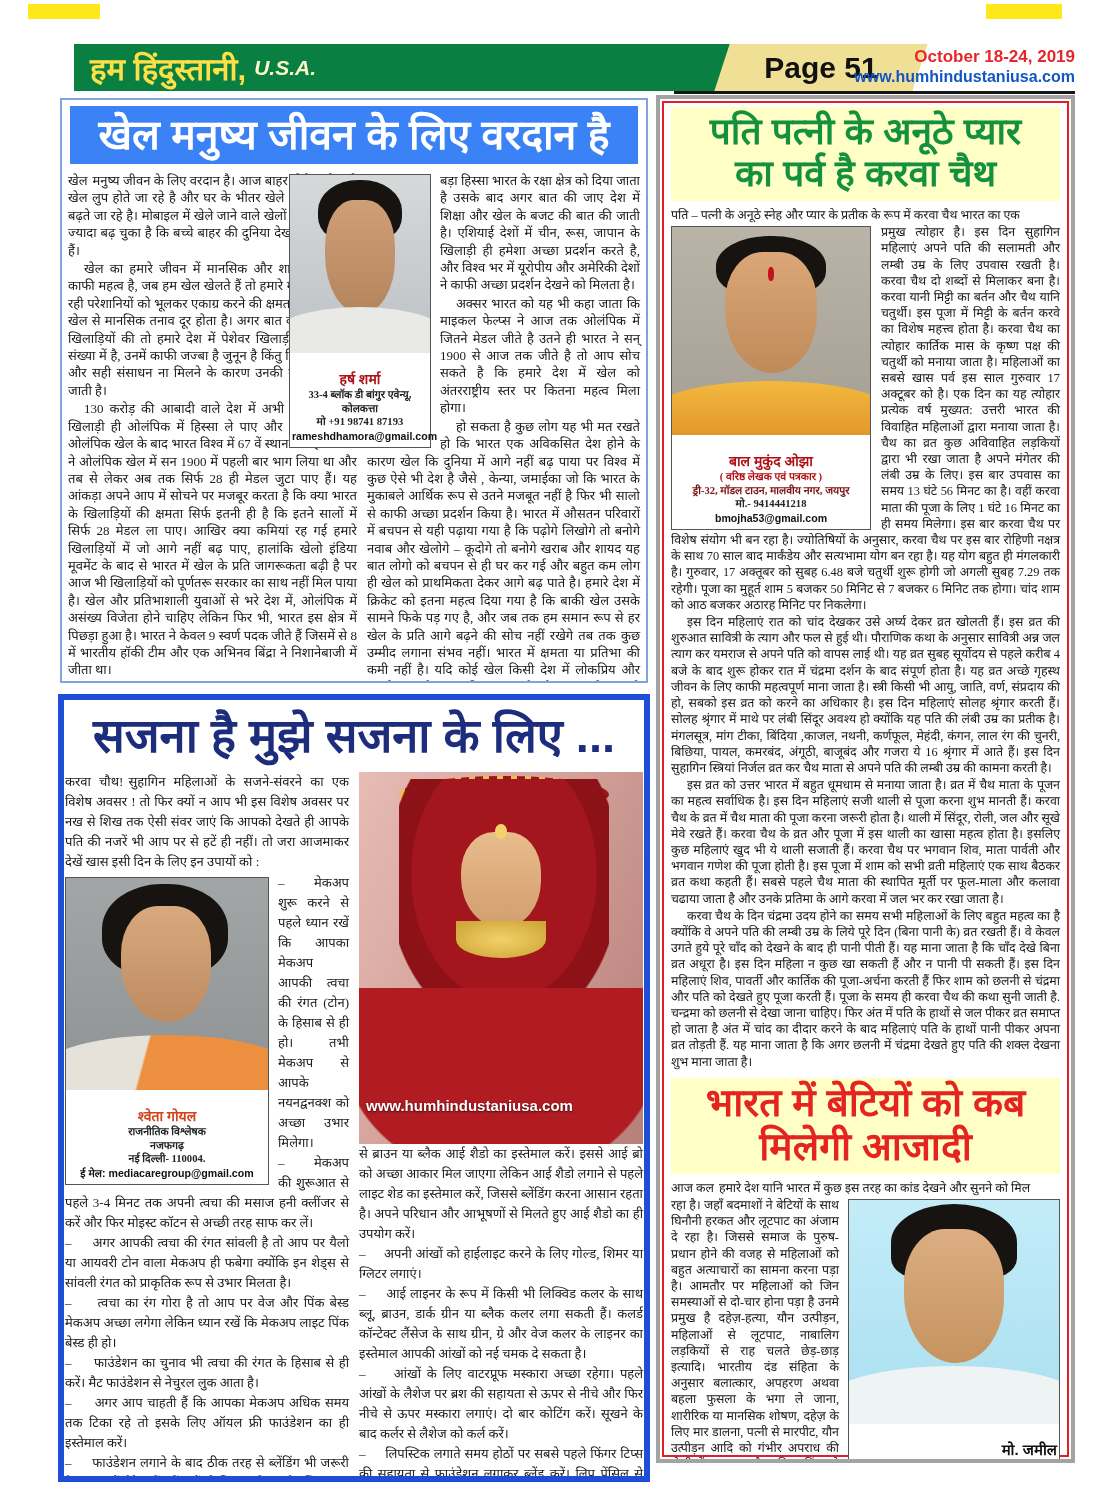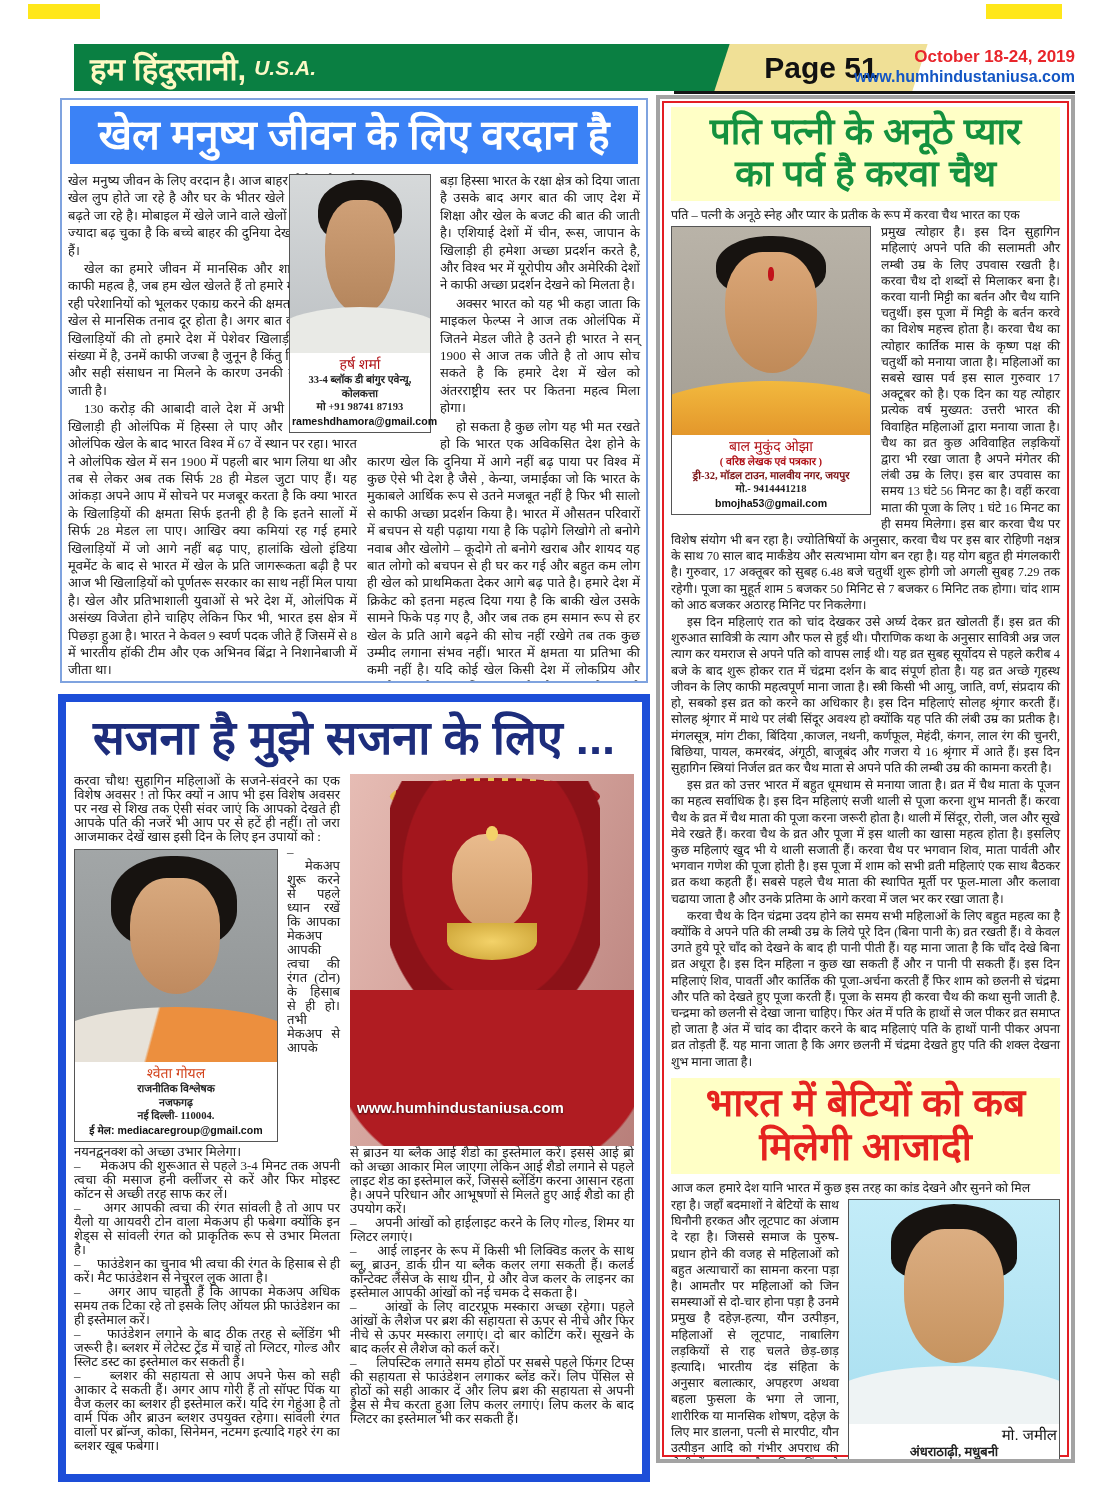--- a/index.html
+++ b/index.html
@@ -6,67 +6,67 @@
   .page{position:relative;width:1095px;height:1489px;background:#ffffff;overflow:hidden;
         font-family:"Liberation Serif",serif;color:#1a1a1a;}
   .ymark{position:absolute;top:4px;height:15px;background:#ffe71a;}
   .ymark.l{left:28px;width:72px;} .ymark.r{left:986px;width:76px;}
 
   
   .hdr{position:absolute;left:74px;top:44px;width:1001px;height:47px;}
   .hdr-green{position:absolute;left:0;top:0;width:690px;height:100%;background:#0a7f42;
              clip-path:polygon(0 0,100% 0,calc(100% - 26px) 100%,0 100%);
              display:flex;align-items:center;padding-left:16px;box-sizing:border-box;}
-  .masthead{font-family:"Liberation Sans",sans-serif;font-weight:bold;font-size:31px;color:#fef9c3;}
+  .masthead{font-family:"Liberation Sans",sans-serif;font-weight:bold;font-size:31px;color:#fde047;}
   .masthead-suffix{font-family:"Liberation Sans",sans-serif;font-weight:bold;font-style:italic;
                    font-size:21px;color:#fdf9c8;margin-left:8px;}
   .p51{position:absolute;left:648px;top:0;width:198px;height:100%;}
   .p51::before{content:"";position:absolute;inset:0;background:#f0e096;transform:skewX(-18deg);}
   .p51 span{position:relative;display:block;text-align:center;font-family:"Liberation Sans",sans-serif;
             font-weight:bold;font-size:30px;line-height:47px;color:#111;}
   .hdr-right{position:absolute;right:0;top:2px;text-align:right;font-family:"Liberation Sans",sans-serif;}
   .hdr-date{color:#e8252b;font-weight:bold;font-size:17px;line-height:21px;}
   .hdr-site{color:#1456c4;font-weight:bold;font-size:16px;line-height:20px;}
   .hdr-line{position:absolute;left:600px;right:0;bottom:-3px;height:3px;background:#161616;}
 
   
   .abox{position:absolute;box-sizing:border-box;overflow:hidden;background:#fff;}
   #box-sports{left:60px;top:98px;width:588px;height:585px;border:2px solid #7fa3df;padding:4px 6px;}
-  #box-makeup{left:58px;top:694px;width:592px;height:788px;border:8px solid #1d4ed8;padding:4px 8px;}
+  #box-makeup{left:58px;top:694px;width:592px;height:788px;border:6px solid #1d4ed8;padding:4px 1px;}
   #box-right{left:656px;top:95px;width:419px;height:1368px;border:4px solid #a3a3a3;
              box-shadow:inset 0 0 0 2px #ffffff,inset 0 0 0 4px #e31e24;padding:8px 11px;}
 
   .hl-sports{background:#3b82f6;color:#ffffff;font-family:"Liberation Sans",sans-serif;font-weight:bold;
              font-size:41px;line-height:58px;text-align:center;margin:2px 2px 8px 2px;}
   .hl-karwa{background:#ffffc6;text-align:center;font-family:"Liberation Sans",sans-serif;font-weight:bold;
             color:#14913e;font-size:37px;line-height:42px;padding:4px 0 6px;margin:0 0 6px 0;}
   .hl-betiyan{background:#ffffc6;text-align:center;font-family:"Liberation Sans",sans-serif;font-weight:bold;
               color:#e5231f;font-size:39px;line-height:44px;padding:3px 0 5px;margin:8px 0 6px 0;}
   .hl-makeup{color:#1d2d7c;text-align:center;font-family:"Liberation Sans",sans-serif;font-weight:bold;
              font-size:47px;line-height:60px;margin:2px 0 6px 0;}
 
   
   .cols{display:flex;gap:10px;}
   .para{margin:0 0 1px 0;text-align:justify;text-indent:16px;}
   .noindent{text-indent:0;}
   .lead{font-weight:normal;margin-right:5px;margin-top:35px;}
   #box-sports .para{font-size:13px;line-height:17.4px;}
   #box-right .para{font-size:12.4px;line-height:16.2px;}
-  #box-makeup .para,#box-makeup .tip{font-size:13px;line-height:14px;}
+  #box-makeup .para,#box-makeup .tip{font-size:13px;line-height:20px;}
   .tip{margin:0;text-align:justify;}
   .tip::before{content:"–\00A0\00A0\00A0\00A0\00A0";}
   .tip.cont::before{content:"";}
 
   .s-left{width:292px;} .s-right{width:276px;}
   .m-left{width:300px;} .m-right{width:284px;}
 
   
   .pbox{box-sizing:border-box;border:1px solid #555;background:#fff;text-align:center;}
   .pbox .cap{padding:2px 2px 4px;}
-  .cap .nm{font-family:"Liberation Sans",sans-serif;font-weight:normal;font-size:14px;color:#b01116;line-height:18px;}
+  .cap .nm{font-family:"Liberation Sans",sans-serif;font-weight:bold;font-size:14px;color:#b01116;line-height:18px;margin-top:15px;}
   .cap .ln{font-size:10.6px;font-weight:bold;line-height:13.5px;color:#222;text-align:center;}
   .cap .em{font-family:Liberation Sans, sans-serif;font-size:10.6px;font-weight:bold;line-height:14px;color:#111;}
 
   .harsh-box{float:left;width:142px;margin:2px 9px 3px -78px;}
   .ojha-box{float:left;width:200px;margin:2px 10px 2px 0;}
   .shweta-box{float:left;width:204px;margin:4px 9px 3px 0;}
   .jameel-box{float:right;width:212px;margin:2px 0 3px 9px;}
 
   
   .pp{position:relative;overflow:hidden;}
@@ -176,20 +176,21 @@
             <div class="nm" style="color:#d2431c;">श्वेता गोयल</div>
             <div class="ln">राजनीतिक विश्लेषक</div>
             <div class="ln">नजफगढ़</div>
             <div class="ln">नई दिल्ली- 110004.</div>
             <div class="em">ई मेल: mediacaregroup@gmail.com</div>
           </div>
         </div>
         <p class="tip">मेकअप शुरू करने से पहले ध्यान रखें कि आपका मेकअप आपकी त्वचा की रंगत (टोन) के हिसाब से ही हो। तभी मेकअप से आपके नयनद्वनक्श को अच्छा उभार मिलेगा।</p>
         <p class="tip">मेकअप की शुरूआत से पहले 3-4 मिनट तक अपनी त्वचा की मसाज हनी क्लींजर से करें और फिर मोइस्ट कॉटन से अच्छी तरह साफ कर लें।</p>
         <p class="tip">अगर आपकी त्वचा की रंगत सांवली है तो आप पर यैलो या आयवरी टोन वाला मेकअप ही फबेगा क्योंकि इन शेड्स से सांवली रंगत को प्राकृतिक रूप से उभार मिलता है।</p>
+        <p class="tip">त्वचा का रंग गोरा है तो आप पर वेज और पिंक बेस्ड मेकअप अच्छा लगेगा लेकिन ध्यान रखें कि मेकअप लाइट पिंक बेस्ड ही हो।</p>
         <p class="tip">फाउंडेशन का चुनाव भी त्वचा की रंगत के हिसाब से ही करें। मैट फाउंडेशन से नेचुरल लुक आता है।</p>
         <p class="tip">अगर आप चाहती हैं कि आपका मेकअप अधिक समय तक टिका रहे तो इसके लिए ऑयल फ्री फाउंडेशन का ही इस्तेमाल करें।</p>
         <p class="tip">फाउंडेशन लगाने के बाद ठीक तरह से ब्लेंडिंग भी जरूरी है। ब्लशर में लेटेस्ट ट्रेंड में चाहें तो ग्लिटर, गोल्ड और स्लिट डस्ट का इस्तेमाल कर सकती हैं।</p>
         <p class="tip">ब्लशर की सहायता से आप अपने फेस को सही आकार दे सकती हैं। अगर आप गोरी हैं तो सॉफ्ट पिंक या वैज कलर का ब्लशर ही इस्तेमाल करें। यदि रंग गेहुंआ है तो वार्म पिंक और ब्राउन ब्लशर उपयुक्त रहेगा। सांवली रंगत वालों पर ब्रॉन्ज, कोका, सिनेमन, नटमग इत्यादि गहरे रंग का ब्लशर खूब फबेगा।</p>
 
       </div>
       <div class="m-right">
         <div class="bride">
           <div class="b-trim"></div>
           <div class="b-dupatta"></div>

